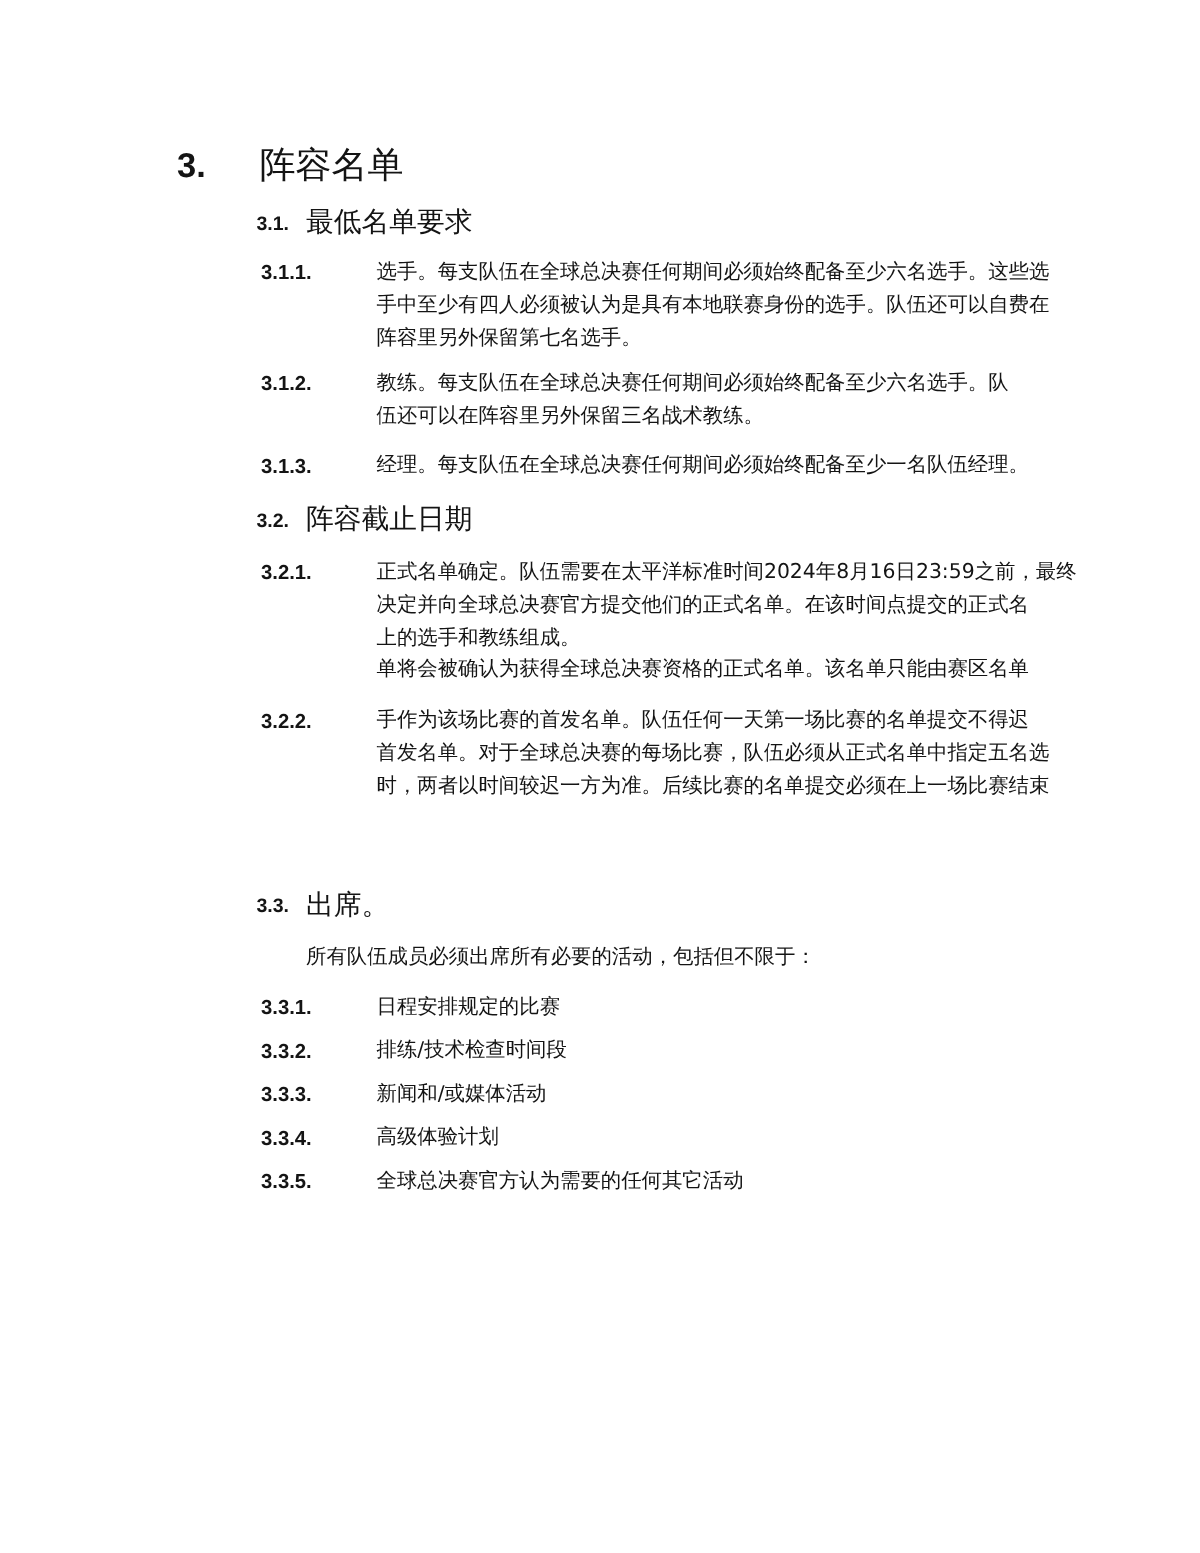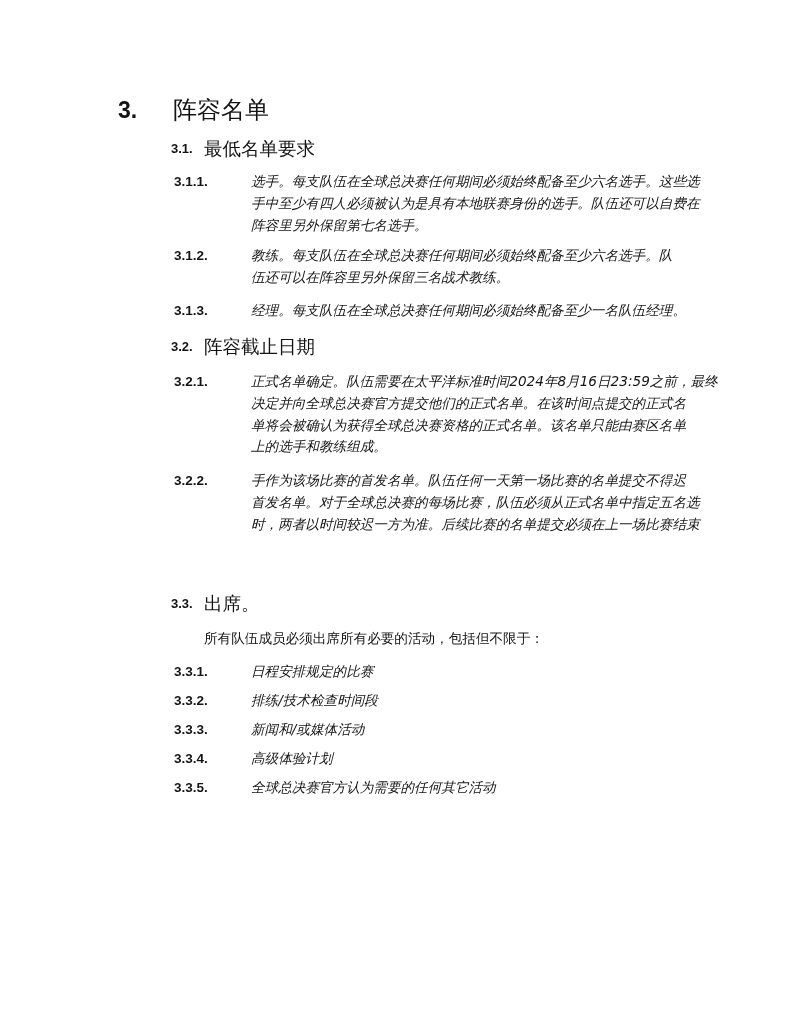--- a/index.html
+++ b/index.html
@@ -6,21 +6,21 @@
   body {
     width: 800px; height: 1035px; background: #ffffff; position: relative; overflow: hidden;
     font-family: "DejaVu Sans", "Liberation Sans", sans-serif; color: #141414;
   }
   .abs { position: absolute; white-space: nowrap; }
   .h1-num { left: 118px; top: 95px; font-size: 23px; font-weight: bold; font-family: "Liberation Sans", sans-serif; line-height: 30px; }
   .h1-txt { left: 157px; top: 95px; font-size: 24px; line-height: 30px; margin-left: 16px; }
   .h2-num { left: 155px; font-size: 13px; font-weight: bold; font-family: "Liberation Sans", sans-serif; line-height: 24px; margin-left: 16px; }
   .h2-txt { left: 204px; font-size: 18.5px; line-height: 24px; }
   .item-num { left: 174px; font-size: 13.5px; font-weight: bold; font-family: "Liberation Sans", sans-serif; line-height: 22px; }
-  .item-body { left: 251px; width: 480px; font-size: 13.6px; line-height: 21.8px; white-space: normal; font-style: italic; }
+  .item-body { left: 251px; width: 480px; font-size: 13.6px; line-height: 21.8px; white-space: normal; }
   .item-body .ln { display: block; white-space: nowrap; }
   .intro { left: 204px; font-size: 13.6px; line-height: 22px; }
 </style>
 </head>
 <body>
 
 <div class="abs h1-num">3.</div>
 <div class="abs h1-txt">阵容名单</div>
 
 <div class="abs h2-num" style="top:137px">3.1.</div>
@@ -44,22 +44,22 @@
   <span class="ln">经理。每支队伍在全球总决赛任何期间必须始终配备至少一名队伍经理。</span>
 </div>
 
 <div class="abs h2-num" style="top:335px">3.2.</div>
 <div class="abs h2-txt" style="top:335px">阵容截止日期</div>
 
 <div class="abs item-num" style="top:371px">3.2.1.</div>
 <div class="abs item-body" style="top:371px">
   <span class="ln">正式名单确定。队伍需要在太平洋标准时间2024年8月16日23:59之前，最终</span>
   <span class="ln">决定并向全球总决赛官方提交他们的正式名单。在该时间点提交的正式名</span>
+  <span class="ln">上的选手和教练组成。</span>
   <span class="ln">单将会被确认为获得全球总决赛资格的正式名单。该名单只能由赛区名单</span>
-  <span class="ln">上的选手和教练组成。</span>
 </div>
 
 <div class="abs item-num" style="top:470px">3.2.2.</div>
 <div class="abs item-body" style="top:470px">
   <span class="ln">手作为该场比赛的首发名单。队伍任何一天第一场比赛的名单提交不得迟</span>
   <span class="ln">首发名单。对于全球总决赛的每场比赛，队伍必须从正式名单中指定五名选</span>
   <span class="ln">时，两者以时间较迟一方为准。后续比赛的名单提交必须在上一场比赛结束</span>
 </div>
 
 <div class="abs h2-num" style="top:592px">3.3.</div>

